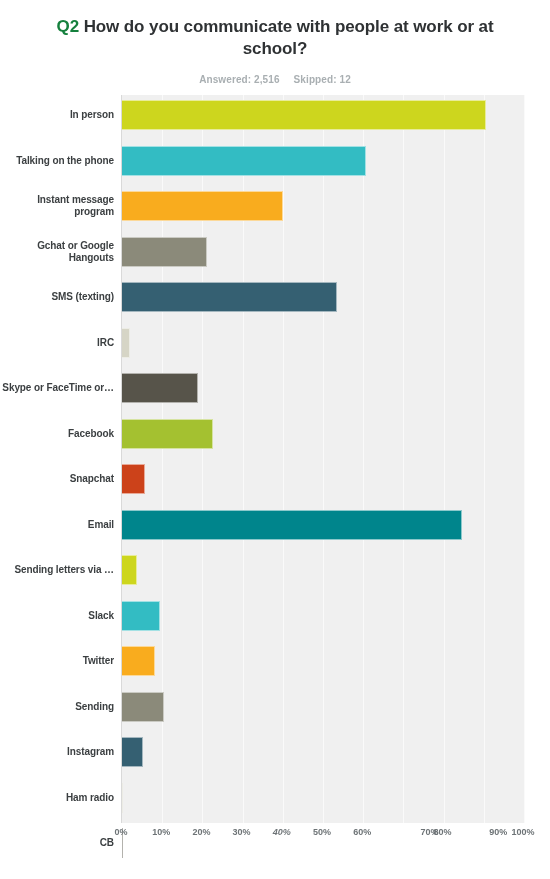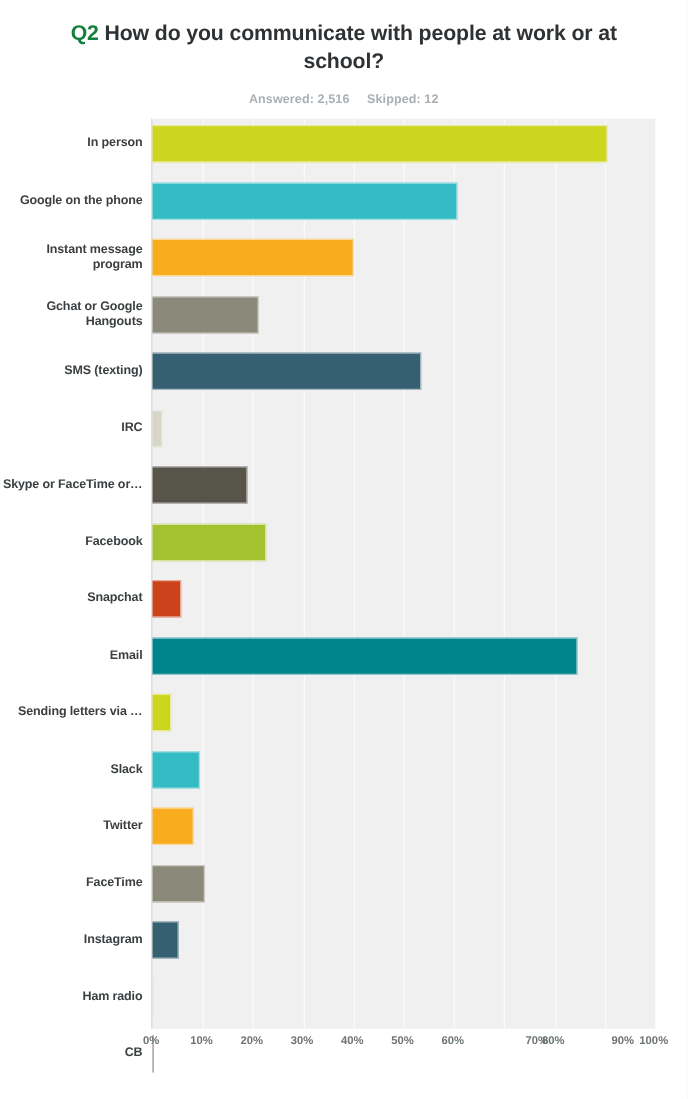--- a/index.html
+++ b/index.html
@@ -126,33 +126,33 @@
 <div class="chart-card">
 
   <div class="chart-header">
     <h1 class="chart-title"><span class="qnum">Q2</span> <span>How do you communicate with people at work or at school?</span></h1>
     <div class="chart-subtitle"><span>Answered: 2,516</span><span class="gap"></span><span>Skipped: 12</span></div>
   </div>
 
   <div class="plot-wrap">
     <div class="cat-labels" id="cat-labels">
         <div class="cat-label" style="top: 14px;">In person</div>
-        <div class="cat-label" style="top: 59.5px;">Google on the phone</div>
+        <div class="cat-label" style="top: 59.5px;">Talking on the phone</div>
         <div class="cat-label" style="top: 99px;">Instant message program</div>
         <div class="cat-label" style="top: 144.5px;">Gchat or Google Hangouts</div>
         <div class="cat-label" style="top: 196px;">SMS (texting)</div>
         <div class="cat-label" style="top: 241.5px;">IRC</div>
         <div class="cat-label" style="top: 287px;">Skype or FaceTime or…</div>
         <div class="cat-label" style="top: 332.5px;">Facebook</div>
         <div class="cat-label" style="top: 378px;">Snapchat</div>
         <div class="cat-label" style="top: 423.5px; padding-left: 16px;">Email</div>
         <div class="cat-label" style="top: 469px;">Sending letters via …</div>
         <div class="cat-label" style="top: 514.5px;">Slack</div>
         <div class="cat-label" style="top: 560px;">Twitter</div>
-        <div class="cat-label" style="top: 605.5px;">FaceTime</div>
+        <div class="cat-label" style="top: 605.5px;">Sending</div>
         <div class="cat-label" style="top: 651px;">Instagram</div>
         <div class="cat-label" style="top: 696.5px; text-align: right;">Ham radio</div>
         <div class="cat-label" style="top: 742px;">CB</div>
       </div>
     <div class="plot-area" id="plot-area">
         <div class="gridline" style="left: 40.2px;"></div>
         <div class="gridline" style="left: 80.4px;"></div>
         <div class="gridline" style="left: 120.6px;"></div>
         <div class="gridline" style="left: 160.8px;"></div>
         <div class="gridline" style="left: 201px;"></div>
@@ -211,21 +211,21 @@
         </div>
         <div class="bar-row" style="top: 733px;">
           <div class="bar" title="CB: 0.2%" style="width: 1.2px; background: rgb(87, 84, 74);"></div>
         </div>
       </div>
     <div class="x-axis" id="x-axis">
         <div class="x-tick" style="left: 0px;">0%</div>
         <div class="x-tick" style="left: 40.2px;">10%</div>
         <div class="x-tick" style="left: 80.4px;">20%</div>
         <div class="x-tick" style="left: 120.6px;">30%</div>
-        <div class="x-tick" style="left: 160.8px;">40%</div>
+        <div class="x-tick" style="left: 160.8px; font-style: italic;">40%</div>
         <div class="x-tick" style="left: 201px;">50%</div>
         <div class="x-tick" style="left: 241.2px;">60%</div>
         <div class="x-tick" style="left: 281.4px; margin-left: 27px;">70%</div>
         <div class="x-tick" style="left: 321.6px;">80%</div>
         <div class="x-tick" style="left: 361.8px; padding-left: 31px;">90%</div>
         <div class="x-tick" style="left: 402px;">100%</div>
       </div>
   </div>
 
 </div>

